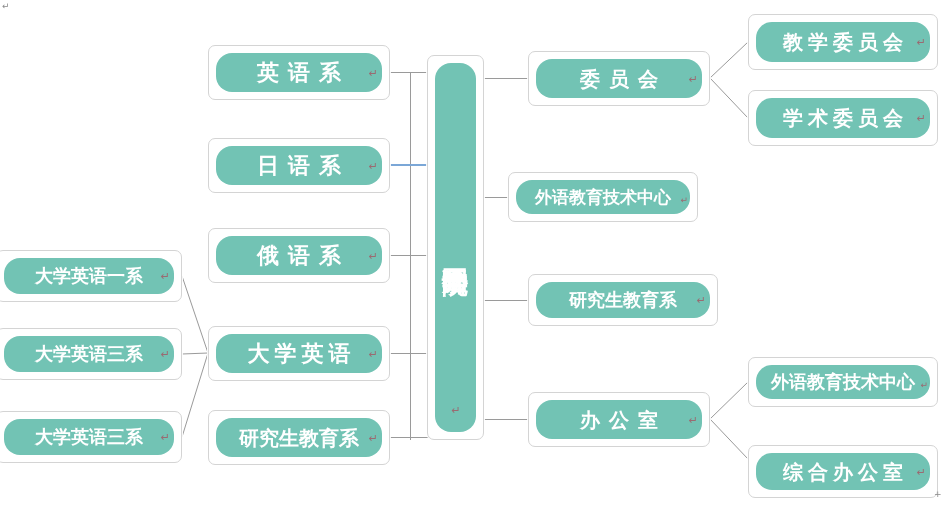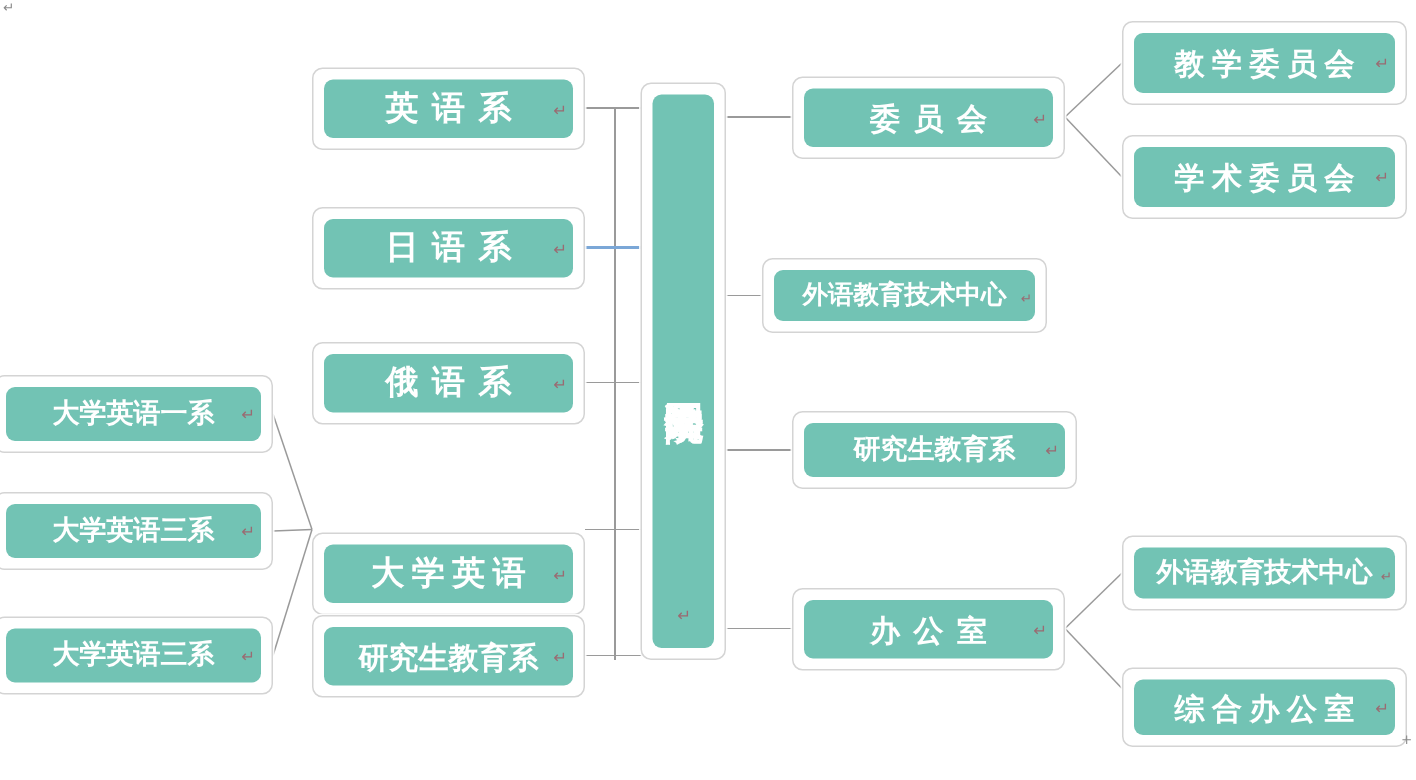--- a/index.html
+++ b/index.html
@@ -36,21 +36,21 @@
     border: 1px solid #d4d4d4;
     border-radius: 7px;
     padding: 7px;
     box-shadow: 0 0 0 1px rgba(255,255,255,0.9);
   }
   .node .fill {
     box-sizing: border-box;
     width: 100%;
     height: 100%;
     background: #72c3b4;
-    border-radius: 6px;
+    border-radius: 16px;
     display: flex;
     align-items: center;
     justify-content: center;
     color: #ffffff;
     white-space: nowrap;
     position: relative;
   }
   .node .label {
     display: inline-block;
     font-weight: bold;
@@ -175,21 +175,21 @@
     </div>
   </div>
 
   <div class="node f22 sp-wide pc-r" style="left:208px; top:228px; width:182px; height:55px;">
     <div class="fill">
       <span class="label">俄语系</span>
       <span class="pilcrow">↵</span>
     </div>
   </div>
 
-  <div class="node f22 sp-mid pc-r" style="left:208px; top:326px; width:182px; height:55px;margin-top:29px;">
+  <div class="node f22 sp-mid pc-r" style="left:208px; top:326px; width:182px; height:55px;">
     <div class="fill">
       <span class="label">大学英语</span>
       <span class="pilcrow">↵</span>
     </div>
   </div>
 
   <div class="node f20 sp-tight pc-r" style="left:208px; top:410px; width:182px; height:55px;">
     <div class="fill">
       <span class="label">研究生教育系</span>
       <span class="pilcrow">↵</span>

